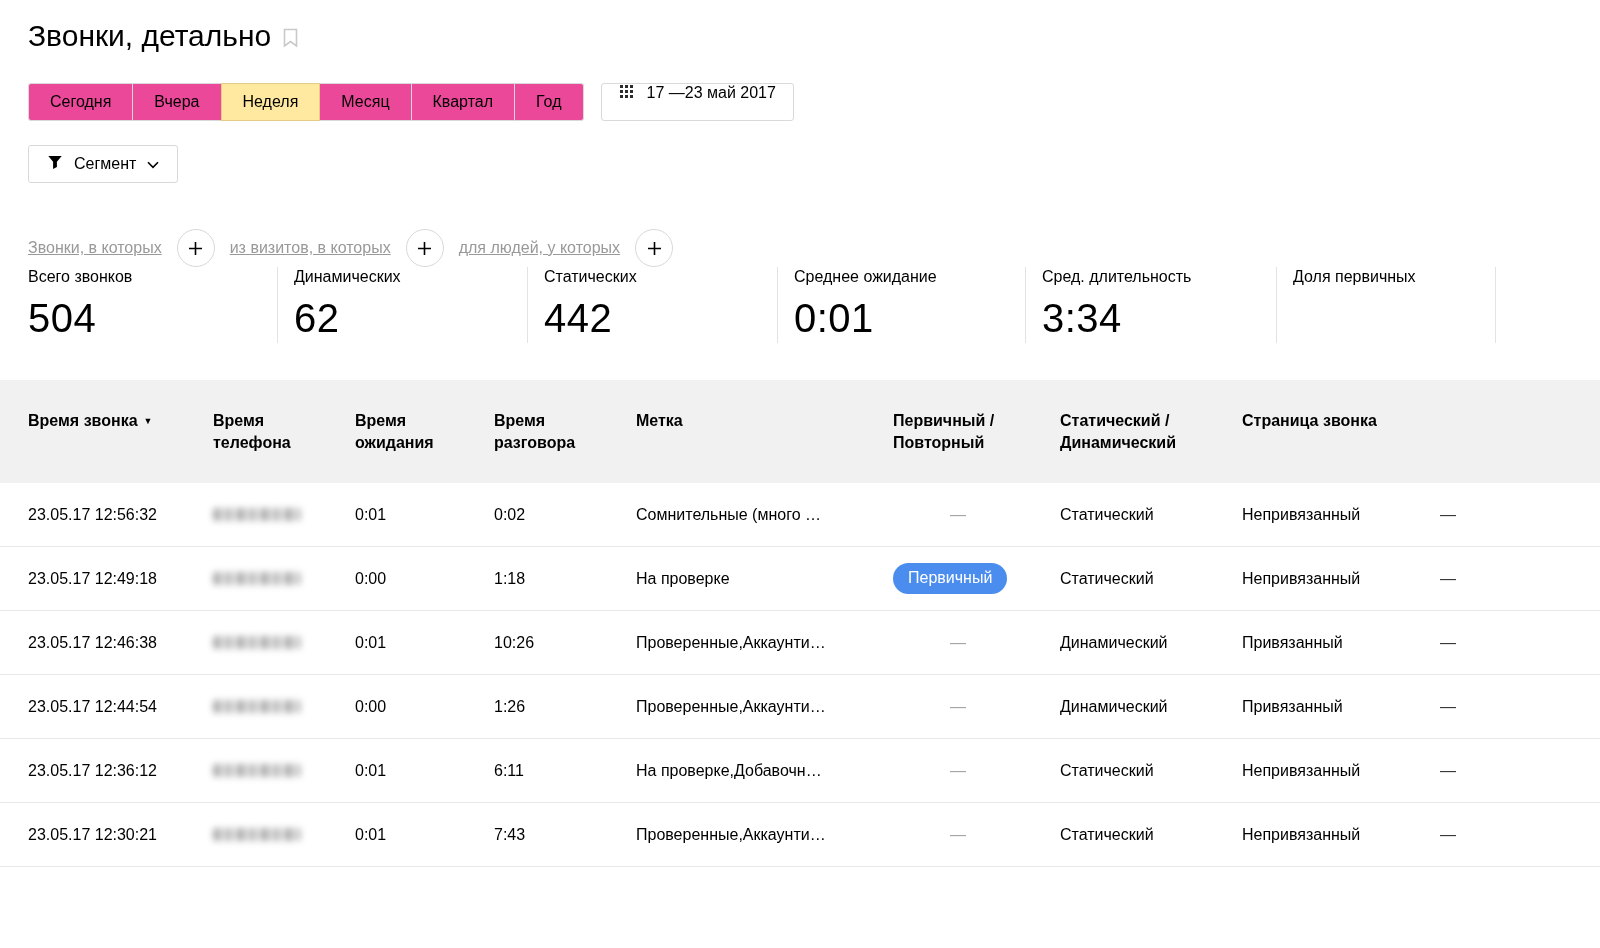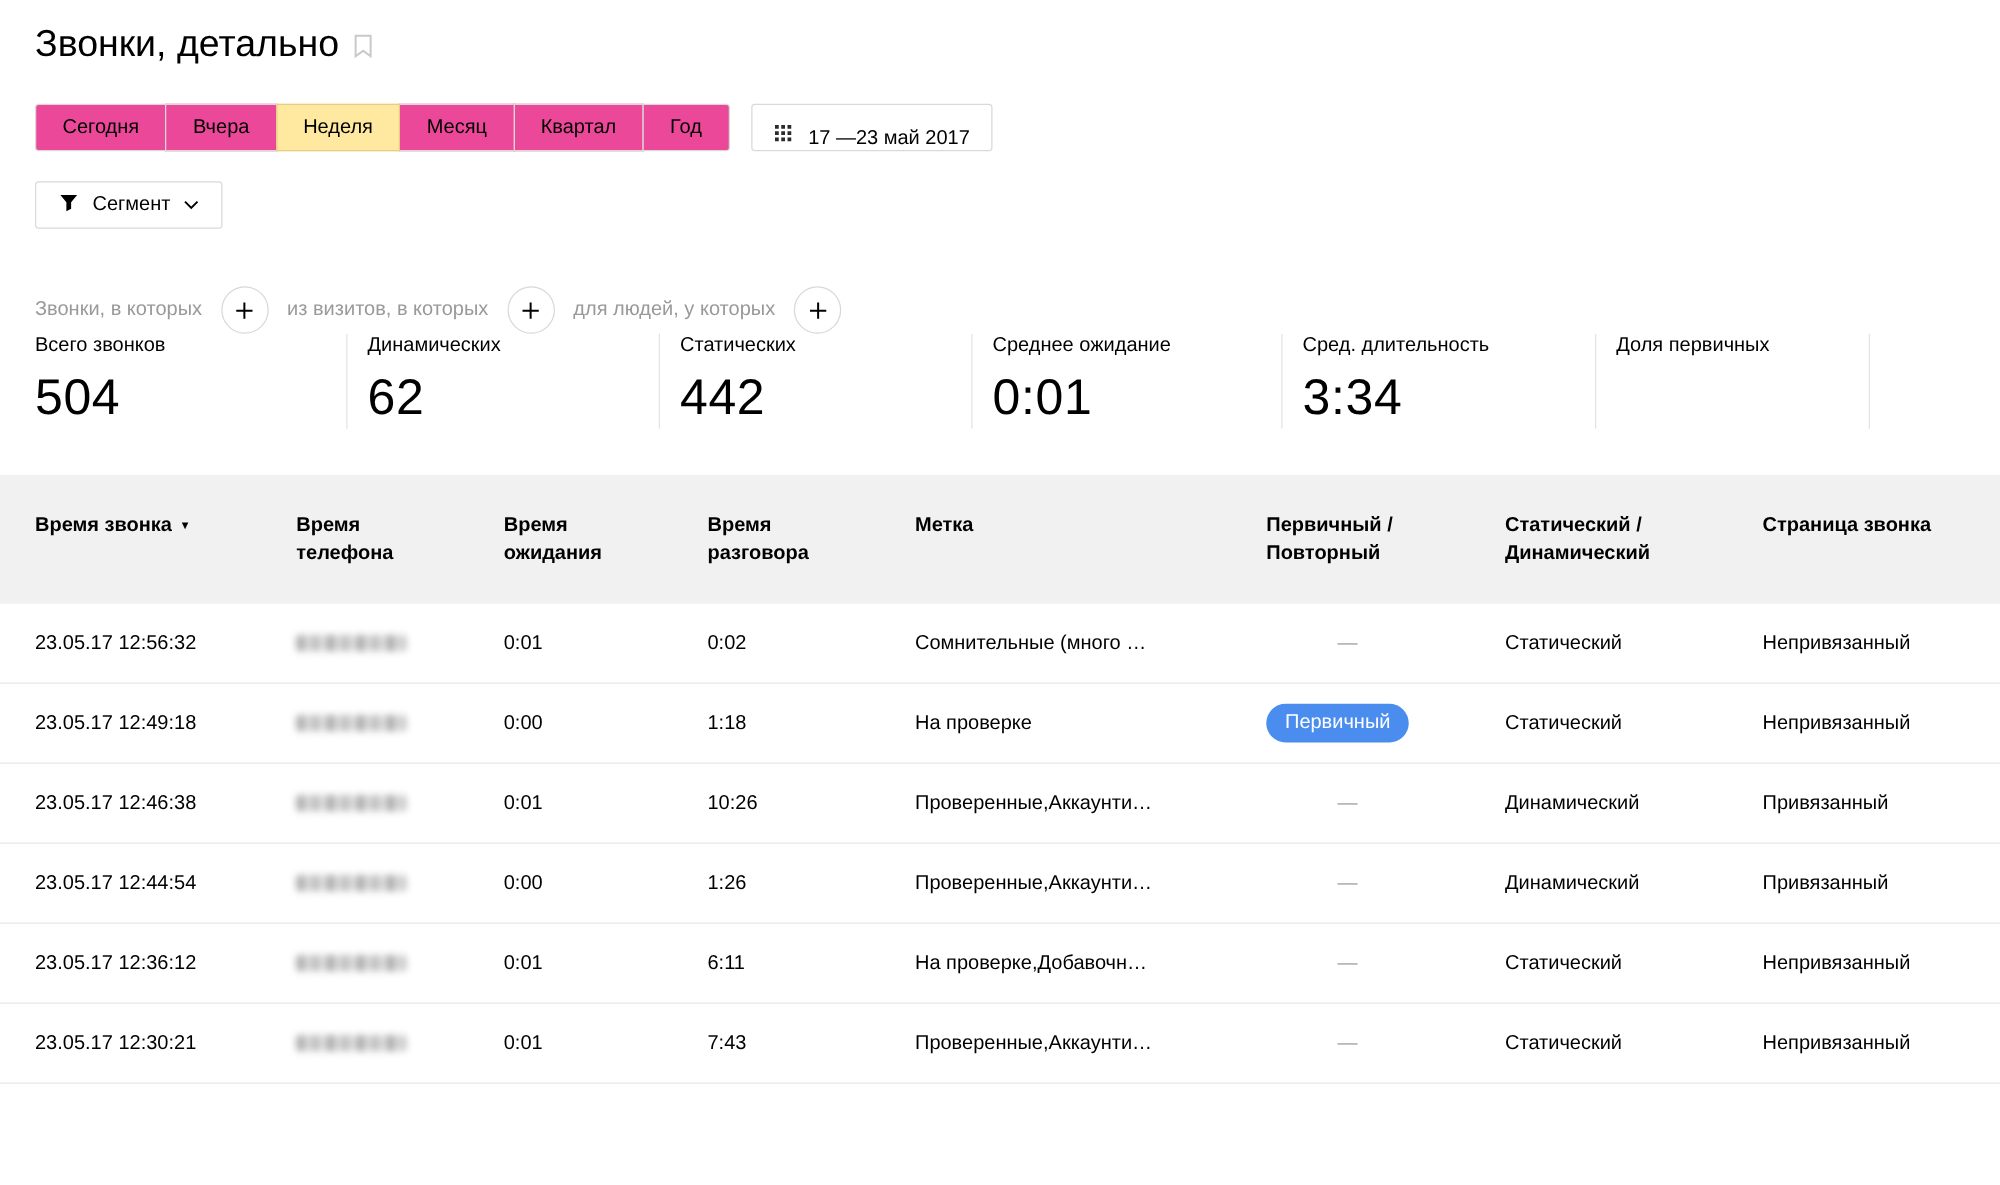--- a/index.html
+++ b/index.html
@@ -30,41 +30,41 @@
     background: #ec4899; border: 1px solid #d9d9d9;
     margin-left: -1px; cursor: pointer; color: #000;
   }
   .tab:first-child { margin-left: 0; border-radius: 3px 0 0 3px; }
   .tab:last-child { border-radius: 0 3px 3px 0; }
   .tab.selected {
     background: #ffe9a0; border-color: #e5cd85;
     position: relative; z-index: 1;
   }
   .date-btn {
-    display: flex; align-items: flex-end; gap: 11px;
+    display: flex; align-items: flex-start; gap: 11px;
     height: 38px; padding: 0 17px; margin-left: 17px;
     font-size: 16px; font-family: inherit;
     background: #fff; border: 1px solid #d9d9d9; border-radius: 3px;
     cursor: pointer;
   }
   
   .segment-row { margin: 24px 0 0 28px; }
   .segment-btn {
     display: inline-flex; align-items: center; gap: 11px;
     height: 38px; padding: 0 18px;
     font-size: 16px; font-family: inherit;
     background: #fff; border: 1px solid #d9d9d9; border-radius: 3px;
     cursor: pointer;
     text-align: right;
   }
   
   .filters-row {
     display: flex; align-items: center;
     margin: 46px 0 0 28px;
-    color: #999; font-size: 16px;
+    color: #999; font-size: 16px; text-decoration: underline;
   }
   .filters-row .flabel { margin-right: 15px; }
   .plus-btn {
     width: 38px; height: 38px; border-radius: 50%;
     border: 1px solid #d9d9d9; background: #fff;
     display: flex; align-items: center; justify-content: center;
     margin-right: 15px; cursor: pointer; flex: none;
   }
   
   .metrics {
@@ -79,21 +79,20 @@
   .metric:nth-child(5) { width: 251px; }
   .metric:nth-child(6) { width: 219px; }
   .metric-end { width: 0; border-left: 1px solid #e3e3e3; }
   .metric .mlabel { font-size: 16px; line-height: 20px; margin-bottom: 8px; }
   .metric .mvalue { font-size: 40px; line-height: 46px; letter-spacing: 0.5px; }
   
   .table { margin-top: 37px; }
   .thead, .trow {
     display: grid;
     grid-template-columns: 213px 142px 139px 142px 257px 167px 182px 198px 160px;
-    gap: 24px;
   }
   .thead {
     background: #f1f1f1;
     padding: 30px 0 29px;
     font-weight: bold; font-size: 16px; line-height: 22px;
     align-items: start;
   }
   .cell { padding-right: 14px; }
   .cell.first { padding-left: 28px; }
   .sort-icon { font-size: 9px; margin-left: 6px; position: relative; top: -2px; }

